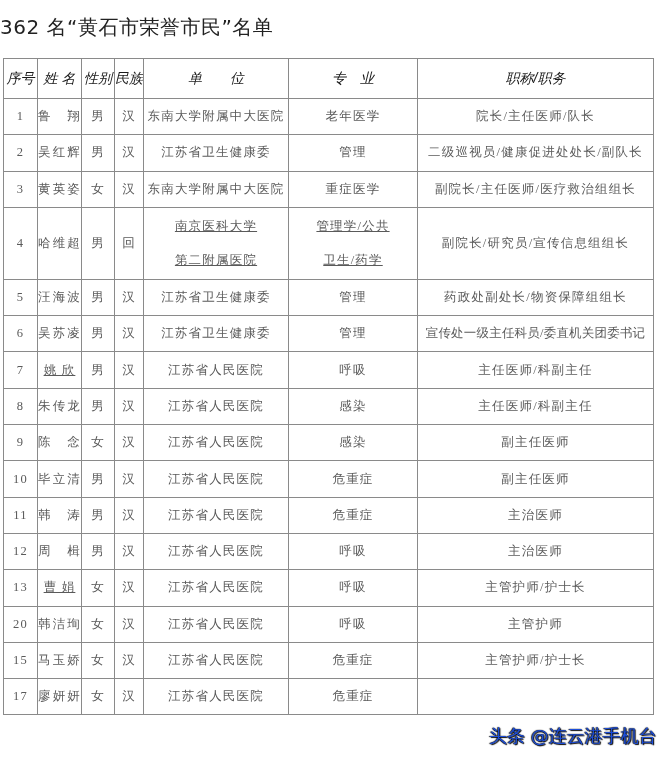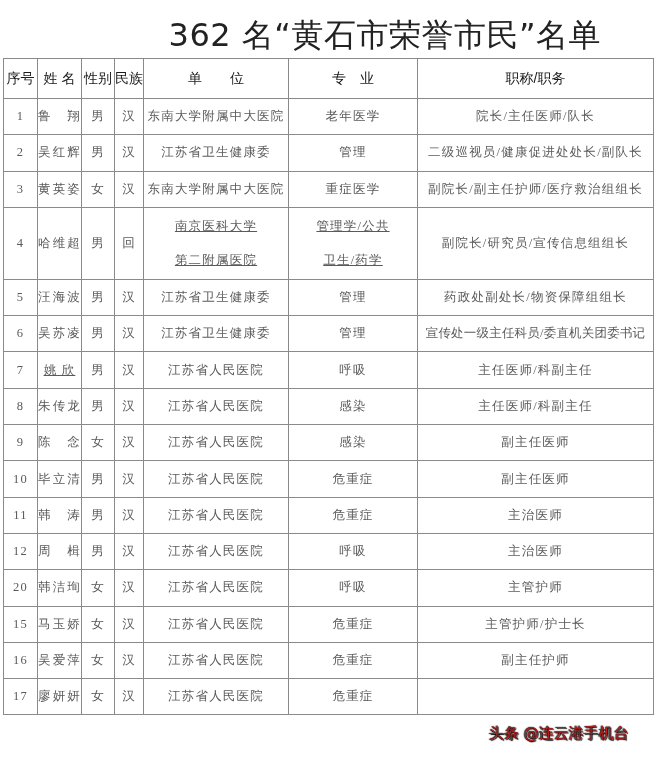--- a/index.html
+++ b/index.html
@@ -3,49 +3,50 @@
   <meta charset="utf-8">
   <style>
     html, body { margin: 0; padding: 0; }
     body {
       width: 660px; height: 758px; background: #ffffff;
       position: relative; overflow: hidden;
       font-family: "DejaVu Sans", sans-serif;
     }
     .title {
       position: absolute; top: 14px; left: 0; width: 601px;
-      text-align: right; font-size: 32px; color: #222222;
+      text-align: left; font-size: 20px; color: #222222;
       font-family: "DejaVu Sans", sans-serif; letter-spacing: 0.5px;
       white-space: nowrap;
     }
     table.roster {
       position: absolute; left: 3px; top: 58px; width: 650px;
       border-collapse: collapse; table-layout: fixed;
     }
     table.roster th, table.roster td {
       border: 1px solid #8a8a8a; padding: 0; text-align: center;
       vertical-align: middle; overflow: hidden; white-space: nowrap;
     }
     table.roster th {
       height: 39px; font-size: 14px; color: #1a1a1a; font-weight: normal;
       font-family: "Liberation Sans", sans-serif;
+      font-style: italic;
     }
     table.roster td {
       height: 35.3px; font-size: 12.5px; color: #5a5a5a;
       font-family: "Liberation Serif", serif; letter-spacing: 1.2px;
     }
     table.roster tr.tall td { height: 71px; }
     td.c-no { font-family: "Liberation Sans", sans-serif; font-size: 14px; color: #666666; letter-spacing: 0; }
     td.c-name { text-align: justify; text-align-last: justify; padding: 0 3px 0 3px; margin-top: 35px; }
     td.c-name.center { text-align: left; text-align-last: center; text-decoration: underline; }
     td.c-title.tight { letter-spacing: 0.2px; }
     .line { display: block; line-height: 34px; text-decoration: underline; }
     .watermark {
       position: absolute; left: 489px; top: 724px;
-      font-size: 15px; color: #b91c1c; white-space: nowrap;
+      font-size: 18px; color: #1d4ed8; white-space: nowrap;
       font-family: "DejaVu Sans", sans-serif;
       text-shadow: 0 0 1px #000, 1px 1px 1px #000, -1px 0 1px #333;
     }
   </style>
 </head>
 <body>
 
 <div class="title">362 名“黄石市荣誉市民”名单</div>
 
 <table class="roster">
@@ -88,21 +89,21 @@
       <td>管理</td>
       <td class="c-title">二级巡视员/健康促进处处长/副队长</td>
     </tr>
     <tr>
       <td class="c-no">3</td>
       <td class="c-name">黄英姿</td>
       <td>女</td>
       <td>汉</td>
       <td>东南大学附属中大医院</td>
       <td>重症医学</td>
-      <td class="c-title">副院长/副主任护师/医疗救治组组长</td>
+      <td class="c-title">副院长/主任医师/医疗救治组组长</td>
     </tr>
     <tr class="tall">
       <td class="c-no">4</td>
       <td class="c-name">哈维超</td>
       <td>男</td>
       <td>回</td>
       <td>
         <span class="line">南京医科大学</span>
         <span class="line">第二附属医院</span>
       </td>
@@ -178,47 +179,47 @@
     <tr>
       <td class="c-no">12</td>
       <td class="c-name">周　楫</td>
       <td>男</td>
       <td>汉</td>
       <td>江苏省人民医院</td>
       <td>呼吸</td>
       <td class="c-title">主治医师</td>
     </tr>
     <tr>
+      <td class="c-no">13</td>
+      <td class="c-name center">曹 娟</td>
+      <td>女</td>
+      <td>汉</td>
+      <td>江苏省人民医院</td>
+      <td>呼吸</td>
+      <td class="c-title">主管护师/护士长</td>
+    </tr>
+    <tr>
       <td class="c-no">20</td>
       <td class="c-name">韩洁珣</td>
       <td>女</td>
       <td>汉</td>
       <td>江苏省人民医院</td>
       <td>呼吸</td>
       <td class="c-title">主管护师</td>
     </tr>
     <tr>
       <td class="c-no">15</td>
       <td class="c-name">马玉娇</td>
       <td>女</td>
       <td>汉</td>
       <td>江苏省人民医院</td>
       <td>危重症</td>
       <td class="c-title">主管护师/护士长</td>
     </tr>
     <tr>
-      <td class="c-no">16</td>
-      <td class="c-name">吴爱萍</td>
-      <td>女</td>
-      <td>汉</td>
-      <td>江苏省人民医院</td>
-      <td>危重症</td>
-      <td class="c-title">副主任护师</td>
-    </tr>
-    <tr>
       <td class="c-no">17</td>
       <td class="c-name">廖妍妍</td>
       <td>女</td>
       <td>汉</td>
       <td>江苏省人民医院</td>
       <td>危重症</td>
       <td class="c-title"></td>
     </tr>
   </tbody>
 </table>

